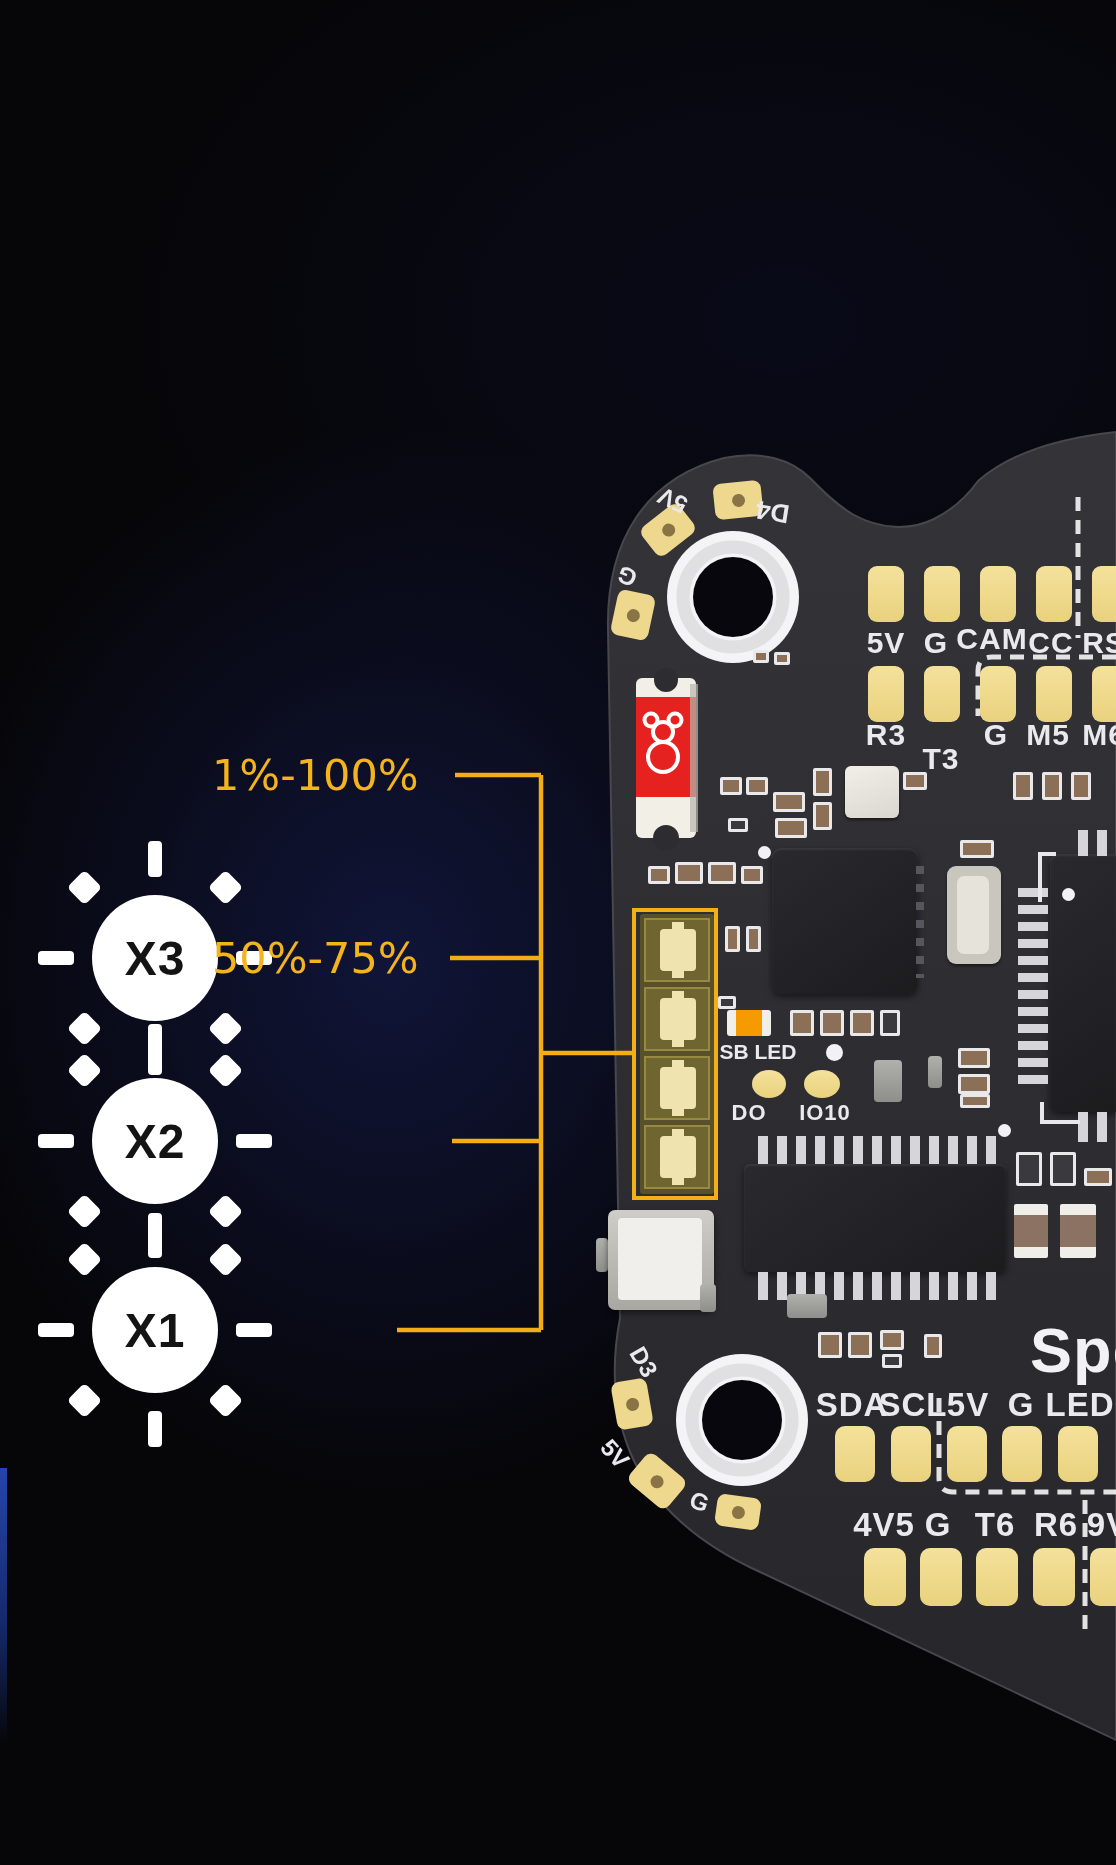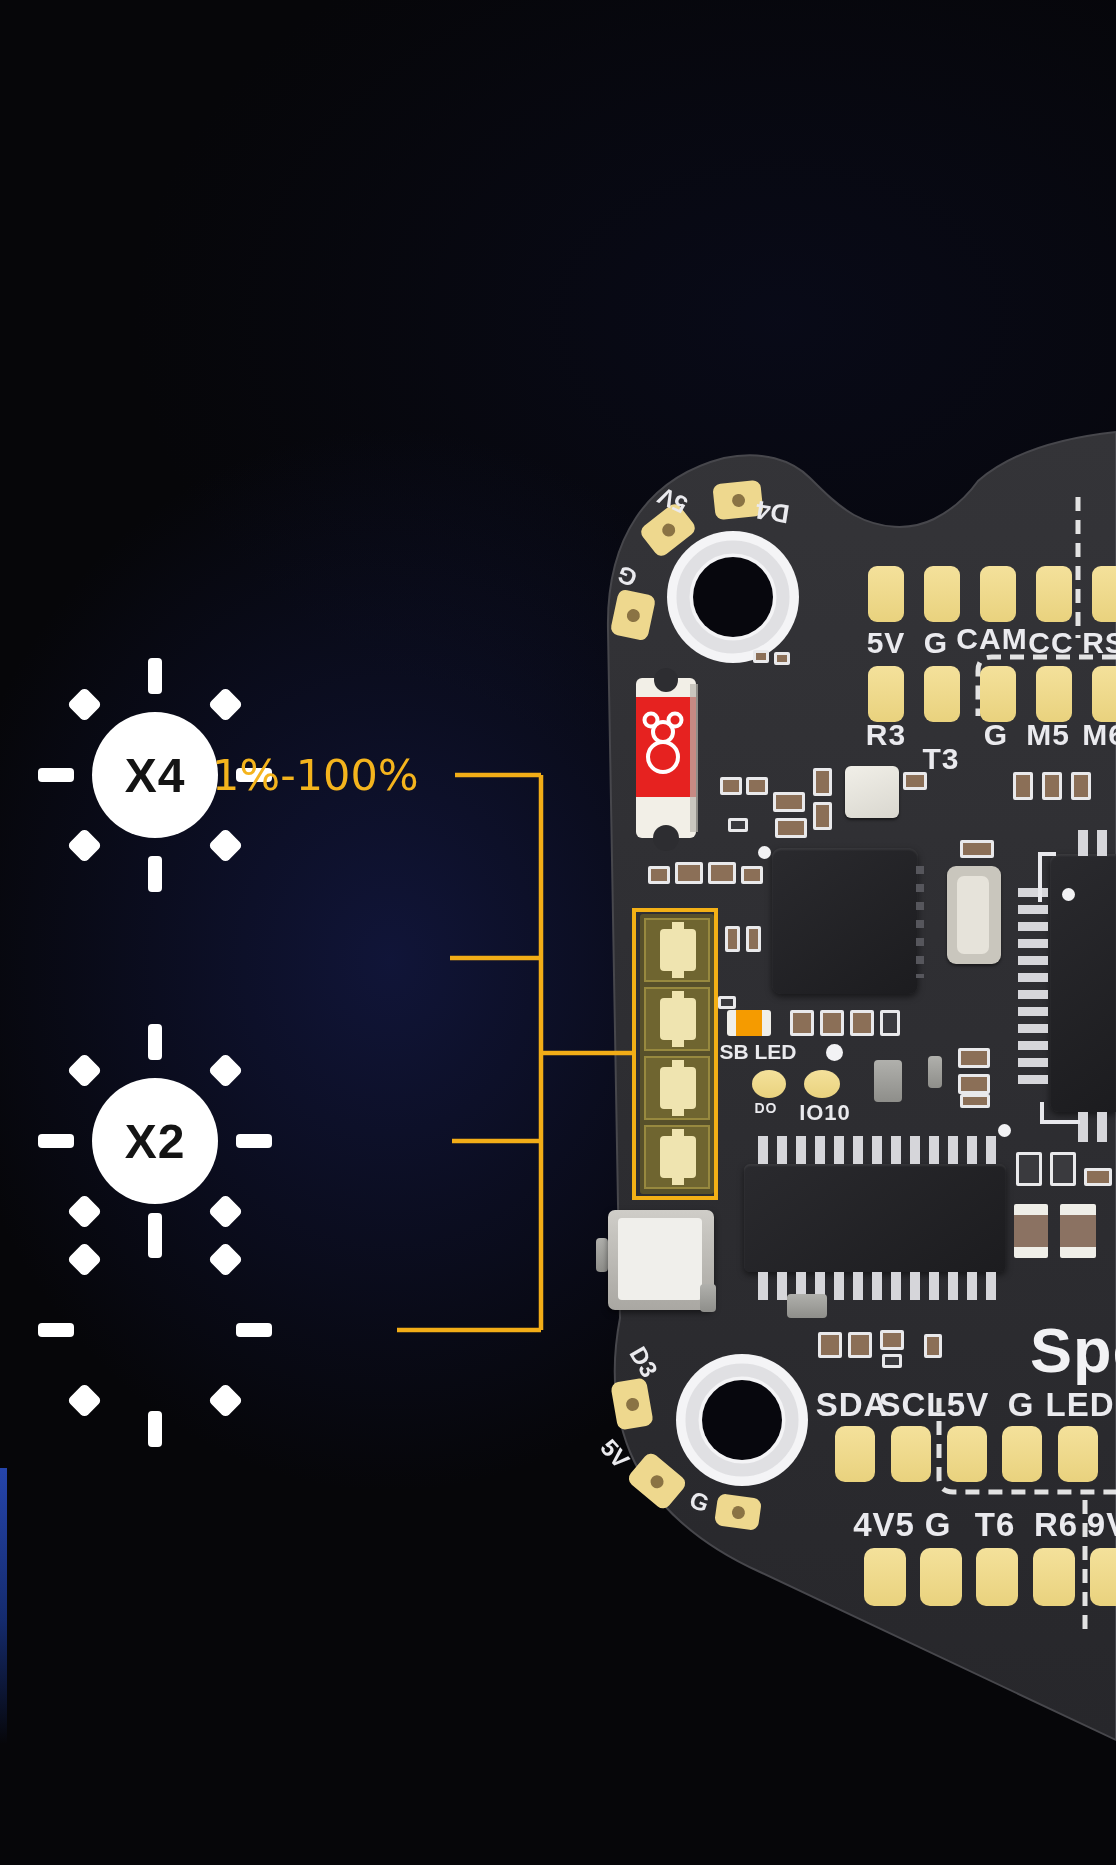--- a/index.html
+++ b/index.html
@@ -142,33 +142,38 @@
       <path d="M 455 775 L 541 775"></path>
       <path d="M 450 958 L 541 958"></path>
       <path d="M 452 1141 L 541 1141"></path>
       <path d="M 397 1330 L 541 1330"></path>
       <path d="M 541 775 L 541 1330"></path>
       <path d="M 541 1053 L 634 1053"></path>
     </g>
   </svg>
 
   <div class="legend-row" style="top:650px">
+    <div class="range">
+        <span>1%-100%</span>
+      </div>
+  </div>
+  <div class="legend-row" style="top:833px">
     <div class="flash-icon">
       <span class="ray rn"></span>
         <span class="ray rs"></span>
         <span class="ray rw"></span>
         <span class="ray re"></span>
       <span class="ray rd rnw"></span>
         <span class="ray rd rne"></span>
         <span class="ray rd rsw"></span>
         <span class="ray rd rse"></span>
-      <div class="flash-circle">X4</div>
+      <div class="flash-circle">X3</div>
     </div>
     <div class="range">
-        <span>1%-100%</span>
+        <span>50%-75%</span>
       </div>
   </div>
   <div class="legend-row" style="top:1016px">
     <div class="flash-icon">
       <span class="ray rn"></span>
         <span class="ray rs"></span>
         <span class="ray rw"></span>
         <span class="ray re"></span>
       <span class="ray rd rnw"></span>
         <span class="ray rd rne"></span>
@@ -180,20 +185,21 @@
   <div class="legend-row" style="top:1205px">
     <div class="flash-icon">
       <span class="ray rn"></span>
         <span class="ray rs"></span>
         <span class="ray rw"></span>
         <span class="ray re"></span>
       <span class="ray rd rnw"></span>
         <span class="ray rd rne"></span>
         <span class="ray rd rsw"></span>
         <span class="ray rd rse"></span>
+      <div class="flash-circle">X1</div>
     </div>
   </div>
 
   <i class="apad" style="left:644px;top:512px;width:48px;height:36px;transform:rotate(-38deg)"></i>
   <i class="apad" style="left:714px;top:482px;width:48px;height:36px;transform:rotate(-6deg)"></i>
   <i class="apad" style="left:614px;top:592px;width:38px;height:46px;transform:rotate(12deg)"></i>
   <div class="silk-r" style="left:658px;top:486px;transform:rotate(206deg)">5V</div>
   <div class="silk-r" style="left:756px;top:496px;transform:rotate(189deg);font-size:26px">D4</div>
   <div class="silk-r" style="left:618px;top:562px;transform:rotate(203deg)">G</div>
 
@@ -231,21 +237,21 @@
   <div class="conn-cell" style="top:1125px">
       <span class="conn-pad"></span>
     </div>
   <div class="conn-box"></div>
 
   <div class="statusled"></div>
   <div class="silk" style="left:758px;top:1040px;font-size:21px;letter-spacing:0">SB LED</div>
   <span class="dot" style="left:826px;top:1044px;width:17px;height:17px"></span>
   <i class="pad" style="left:752px;top:1070px;width:34px;height:28px;border-radius:50%"></i>
   <i class="pad" style="left:804px;top:1070px;width:36px;height:28px;border-radius:50%"></i>
-  <div class="silk" style="left:766px;top:1100px;font-size:14px">DO</div>
+  <div class="silk" style="left:749px;top:1100px;font-size:22px">DO</div>
   <div class="silk" style="left:825px;top:1100px;font-size:22px">IO10</div>
 
   <div class="chip" style="left:772px;top:848px;width:146px;height:146px"></div>
   <span class="bumps" style="left:916px;top:866px;width:8px;height:112px"></span>
   <span class="dot" style="left:758px;top:846px;width:13px;height:13px"></span>
 
   <div class="crystal"></div>
 
   <div class="chip" style="left:1050px;top:854px;width:66px;height:258px;border-radius:9px 0 0 9px"></div>
   <span class="pins-h" style="left:1018px;top:888px;width:30px;height:204px"></span>

